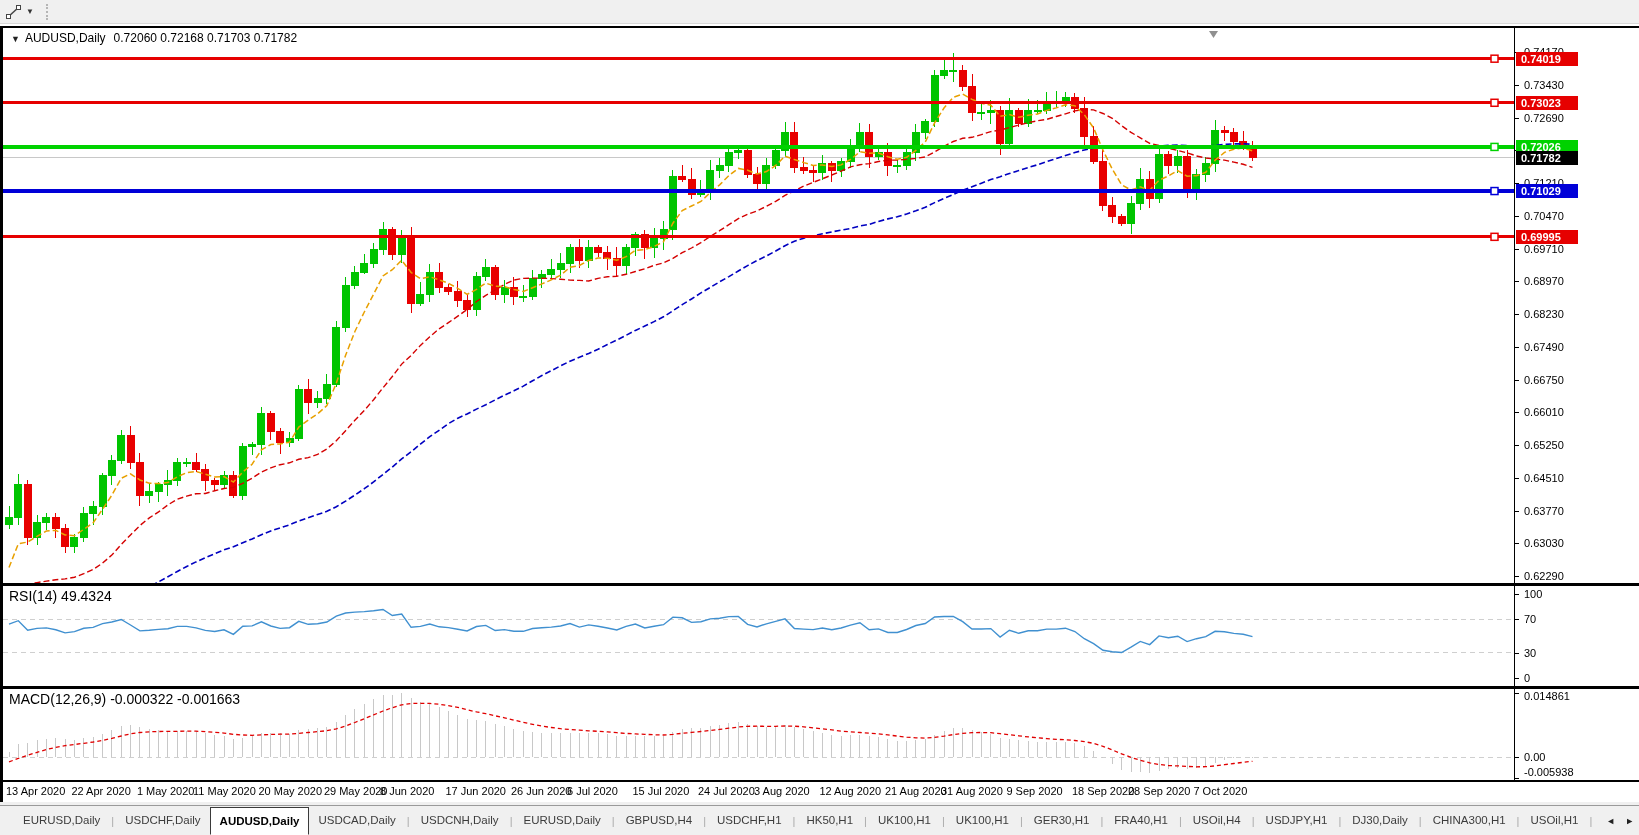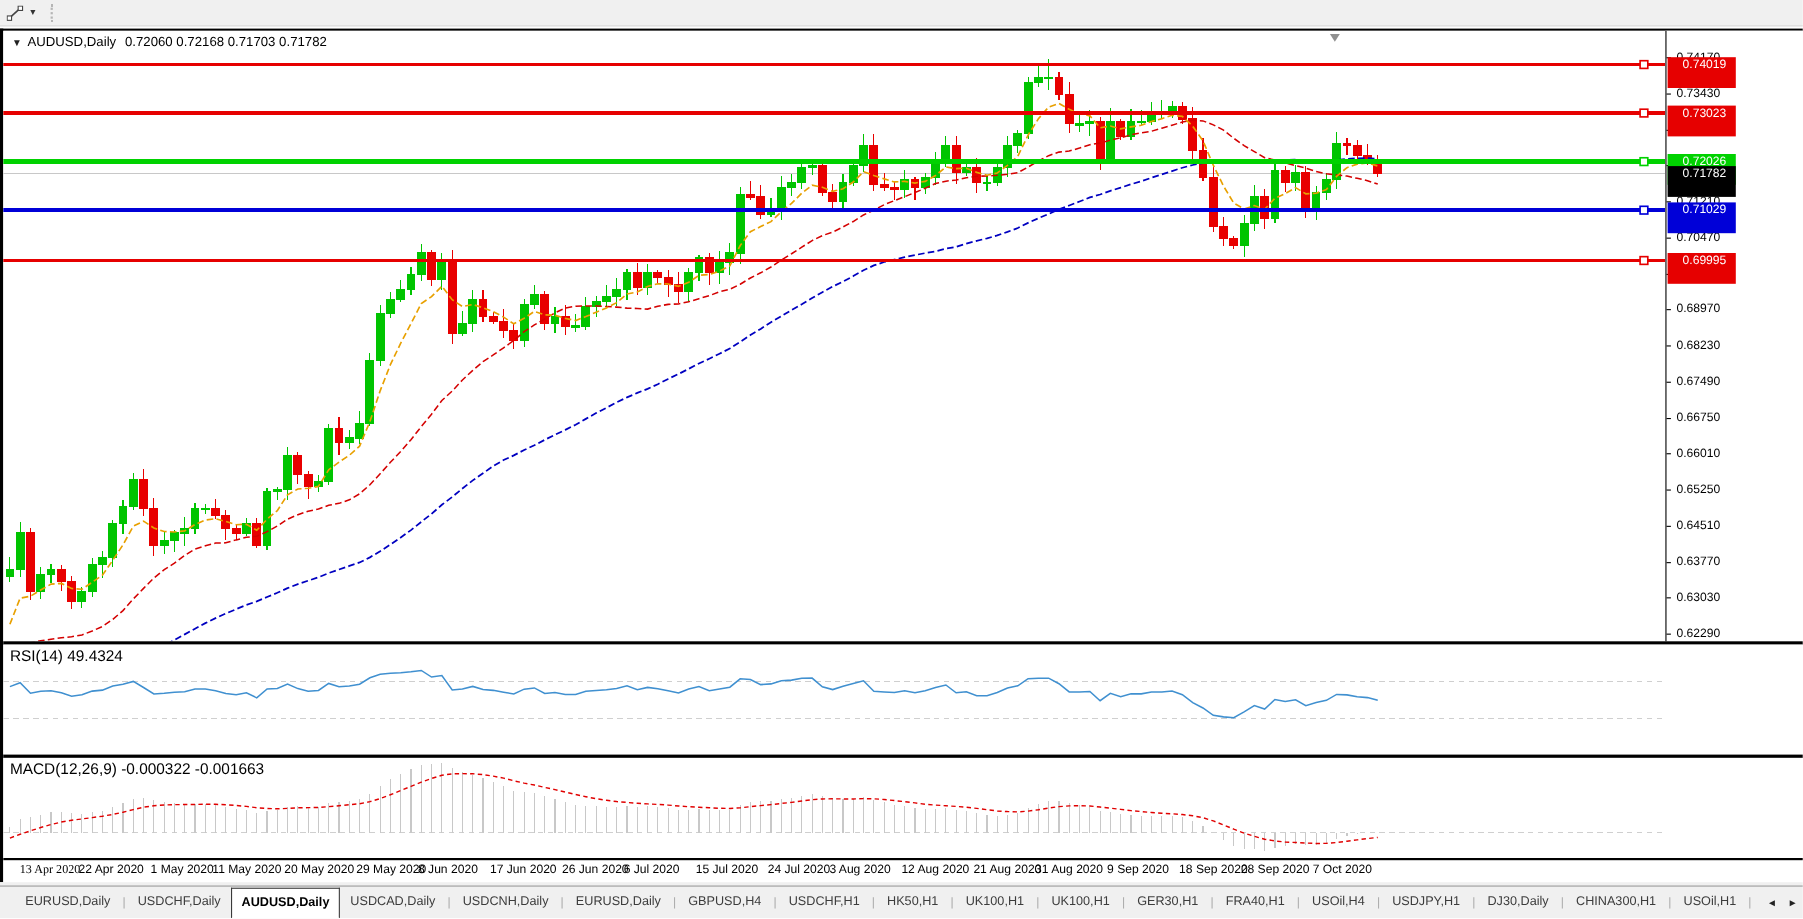--- a/index.html
+++ b/index.html
@@ -26,22 +26,22 @@
   .s1{top:555px;} .s2{top:658px;}
   .rsi-row{top:558px;height:100px;}
   .macd-row{top:661px;height:91px;}
   .date-row{position:absolute;left:0;top:752px;width:1636px;height:22px;background:#fff;
             border-top:2px solid #000;box-sizing:border-box;}
   .row svg{position:absolute;left:0;top:0;display:block;}
   .axis-col{position:absolute;left:1511px;top:0;bottom:0;width:125px;background:#fff;
             border-left:1px solid #000;box-sizing:border-box;}
   .axis-label{position:absolute;left:9px;height:14px;line-height:14px;font-size:11px;color:#000;white-space:nowrap;text-align:center;}
   .axis-tick{position:absolute;left:0;width:4px;height:1px;background:#000;}
-  .axis-badge{position:absolute;left:1px;width:62px;height:28px;line-height:14px;
-              font-size:11px;font-weight:400;color:#fff;padding-left:5px;box-sizing:border-box;white-space:nowrap;text-align:center;}
+  .axis-badge{position:absolute;left:1px;width:62px;height:14px;line-height:14px;
+              font-size:11px;font-weight:700;color:#fff;padding-left:5px;box-sizing:border-box;white-space:nowrap;}
   .chart-title{position:absolute;left:8px;top:3px;font-size:12px;color:#000;white-space:nowrap;}
   .chart-title .tri{font-size:9px;margin-right:5px;color:#222;}
   .chart-title .ohlc{margin-left:8px;}
   .ind-label{position:absolute;left:6px;top:2px;font-size:14px;color:#000;white-space:nowrap;}
   .date-label{position:absolute;top:3px;font-size:11px;color:#000;white-space:nowrap;}
 
   
   .gapstrip{position:absolute;left:0;top:802px;width:1639px;height:3px;background:#f0f0f0;}
   .tabbar{position:absolute;left:0;top:805px;width:1639px;height:30px;background:#f0f0f0;
           border-top:1px solid #9a9a9a;display:flex;align-items:center;box-sizing:border-box;
@@ -408,20 +408,30 @@
 
     <div class="splitter s1"></div>
 
     <div class="row rsi-row">
       <svg id="rsi-svg" width="1511" height="100">
           <line x1="0" y1="33.2" x2="1511" y2="33.2" stroke="#cfcfcf" stroke-width="1" stroke-dasharray="5,4" shape-rendering="crispEdges"></line>
           <line x1="0" y1="66.8" x2="1511" y2="66.8" stroke="#cfcfcf" stroke-width="1" stroke-dasharray="5,4" shape-rendering="crispEdges"></line>
           <polyline points="6.0,38.2 15.3,34.7 24.7,44.2 34.0,42.4 43.4,41.9 52.8,43.8 62.1,46.9 71.5,45.6 80.8,42.3 90.1,41.4 99.5,37.6 108.8,36.0 118.2,33.5 127.5,39.0 136.9,44.9 146.3,44.3 155.6,43.4 164.9,42.8 174.3,40.4 183.7,40.4 193.0,41.9 202.3,44.4 211.7,45.5 221.0,43.8 230.4,48.4 239.8,40.3 249.1,39.9 258.4,35.8 267.8,40.0 277.1,42.4 286.5,41.7 295.8,35.3 305.2,38.3 314.6,37.7 323.9,36.0 333.3,30.2 342.6,27.0 351.9,26.1 361.3,25.6 370.6,24.7 380.0,23.5 389.3,29.5 398.7,28.1 408.1,41.3 417.4,40.4 426.8,38.0 436.1,40.8 445.4,41.6 454.8,43.3 464.1,44.9 473.5,40.5 482.8,39.4 492.2,44.5 501.5,43.6 510.9,45.3 520.3,45.3 529.6,42.5 538.9,41.8 548.3,41.1 557.6,40.0 567.0,37.5 576.4,41.1 585.7,38.9 595.0,40.2 604.4,42.0 613.8,43.9 623.1,40.4 632.4,38.1 641.8,42.0 651.1,40.3 660.5,38.7 669.9,31.1 679.2,31.8 688.5,36.4 697.9,35.7 707.3,32.9 716.6,32.3 725.9,30.6 735.3,30.4 744.6,38.3 754.0,40.9 763.4,37.8 772.7,35.4 782.0,32.9 791.4,42.5 800.8,43.1 810.1,43.6 819.4,42.0 828.8,43.8 838.1,42.0 847.5,39.1 856.9,36.7 866.2,43.8 875.5,42.9 884.9,46.5 894.3,46.5 903.6,43.5 912.9,39.5 922.3,37.5 931.6,31.0 941.0,30.5 950.3,30.5 959.7,35.6 969.0,43.0 978.4,43.0 987.8,42.6 997.1,51.0 1006.4,44.3 1015.8,47.3 1025.2,44.8 1034.5,44.8 1043.8,43.1 1053.2,43.1 1062.5,42.2 1071.9,45.5 1081.3,52.7 1090.6,57.6 1100.0,64.3 1109.3,65.7 1118.6,66.5 1128.0,61.2 1137.3,55.4 1146.7,58.6 1156.0,49.9 1165.4,51.8 1174.8,50.2 1184.1,55.6 1193.5,52.7 1202.8,50.7 1212.1,45.3 1221.5,45.7 1230.8,47.4 1240.2,48.2 1249.5,50.6" fill="none" stroke="#4090d0" stroke-width="1.4"></polyline>
         </svg>
       <div class="ind-label">RSI(14) 49.4324</div>
+      <div class="axis-col" id="rsi-axis">
+          <div class="axis-tick" style="top: 8px;"></div>
+          <div class="axis-label" style="top: 1px;">100</div>
+          <div class="axis-tick" style="top: 33.2px;"></div>
+          <div class="axis-label" style="top: 26.2px;">70</div>
+          <div class="axis-tick" style="top: 66.8px;"></div>
+          <div class="axis-label" style="top: 59.8px;">30</div>
+          <div class="axis-tick" style="top: 92px;"></div>
+          <div class="axis-label" style="top: 85px;">0</div>
+        </div>
     </div>
 
     <div class="splitter s2"></div>
 
     <div class="row macd-row">
       <svg id="macd-svg" width="1511" height="91">
           <line x1="0" y1="68" x2="1511" y2="68" stroke="#cfcfcf" stroke-width="1" stroke-dasharray="5,4" shape-rendering="crispEdges"></line>
           <g shape-rendering="crispEdges">
             <line x1="6" y1="68" x2="6" y2="62.903195391984056" stroke="#c8c8c8" stroke-width="1"></line>
             <line x1="15.35" y1="68" x2="15.35" y2="55.40599585261051" stroke="#c8c8c8" stroke-width="1"></line>
@@ -554,24 +564,32 @@
             <line x1="1202.8" y1="68" x2="1202.8" y2="77.60879379333186" stroke="#c8c8c8" stroke-width="1"></line>
             <line x1="1212.1499999999999" y1="68" x2="1212.1499999999999" y2="73.81712155245056" stroke="#c8c8c8" stroke-width="1"></line>
             <line x1="1221.5" y1="68" x2="1221.5" y2="70.95165616084883" stroke="#c8c8c8" stroke-width="1"></line>
             <line x1="1230.85" y1="68" x2="1230.85" y2="69.35903619693516" stroke="#c8c8c8" stroke-width="1"></line>
             <line x1="1240.2" y1="68" x2="1240.2" y2="68.40448737965842" stroke="#c8c8c8" stroke-width="1"></line>
             <line x1="1249.55" y1="68" x2="1249.55" y2="68.60560739598404" stroke="#c8c8c8" stroke-width="1"></line>
           </g>
           <polyline points="6.0,72.9 15.3,69.4 24.7,66.3 34.0,63.3 43.4,60.6 52.8,58.3 62.1,56.7 71.5,55.5 80.8,54.3 90.1,53.0 99.5,51.4 108.8,49.4 118.2,47.0 127.5,44.8 136.9,43.5 146.3,42.8 155.6,42.5 164.9,42.4 174.3,42.3 183.7,42.1 193.0,42.2 202.3,42.6 211.7,43.3 221.0,44.1 230.4,45.3 239.8,46.0 249.1,46.3 258.4,45.9 267.8,45.4 277.1,45.2 286.5,45.1 295.8,44.3 305.2,43.5 314.6,42.6 323.9,41.7 333.3,39.8 342.6,37.0 351.9,33.5 361.3,29.7 370.6,25.9 380.0,22.0 389.3,18.7 398.7,15.8 408.1,14.5 417.4,14.3 426.8,14.4 436.1,15.2 445.4,16.6 454.8,18.4 464.1,20.8 473.5,22.9 482.8,24.7 492.2,26.8 501.5,28.8 510.9,31.1 520.3,33.3 529.6,35.3 538.9,37.1 548.3,38.5 557.6,39.7 567.0,40.5 576.4,41.2 585.7,41.8 595.0,42.3 604.4,42.9 613.8,43.7 623.1,44.4 632.4,44.9 641.8,45.3 651.1,45.8 660.5,46.0 669.9,45.4 679.2,44.3 688.5,43.4 697.9,42.5 707.3,41.4 716.6,40.4 725.9,39.2 735.3,38.0 744.6,37.3 754.0,37.2 763.4,37.3 772.7,37.3 782.0,37.0 791.4,37.2 800.8,37.8 810.1,38.8 819.4,39.8 828.8,40.9 838.1,42.1 847.5,42.9 856.9,43.5 866.2,44.1 875.5,44.9 884.9,45.9 894.3,47.1 903.6,48.2 912.9,48.8 922.3,49.1 931.6,48.4 941.0,47.1 950.3,45.6 959.7,44.3 969.0,43.6 978.4,43.5 987.8,43.7 997.1,44.7 1006.4,45.7 1015.8,46.8 1025.2,47.9 1034.5,48.8 1043.8,49.6 1053.2,50.3 1062.5,50.8 1071.9,51.5 1081.3,52.6 1090.6,54.4 1100.0,57.3 1109.3,60.9 1118.6,64.8 1128.0,68.4 1137.3,71.3 1146.7,73.9 1156.0,75.5 1165.4,76.5 1174.8,76.9 1184.1,77.4 1193.5,77.8 1202.8,77.7 1212.1,76.9 1221.5,75.7 1230.8,74.5 1240.2,73.3 1249.5,72.3" fill="none" stroke="#e00000" stroke-width="1.3" stroke-dasharray="4,3"></polyline>
         </svg>
       <div class="ind-label">MACD(12,26,9) -0.000322 -0.001663</div>
+      <div class="axis-col" id="macd-axis">
+          <div class="axis-tick" style="top: 4.0977px;"></div>
+          <div class="axis-label" style="top: 0px;">0.014861</div>
+          <div class="axis-tick" style="top: 68px;"></div>
+          <div class="axis-label" style="top: 61px;">0.00</div>
+          <div class="axis-tick" style="top: 89px;"></div>
+          <div class="axis-label" style="top: 76px;">-0.005938</div>
+        </div>
     </div>
 
     <div class="date-row" id="date-row">
-        <div class="date-label" style="left: 15px; font-family: Liberation Serif, serif;">13 Apr 2020</div>
+        <div class="date-label" style="left: 3px;">13 Apr 2020</div>
         <div class="date-label" style="left: 68.45px;">22 Apr 2020</div>
         <div class="date-label" style="left: 133.9px;">1 May 2020</div>
         <div class="date-label" style="left: 190px;">11 May 2020</div>
         <div class="date-label" style="left: 255.45px;">20 May 2020</div>
         <div class="date-label" style="left: 320.9px; text-align: center;">29 May 2020</div>
         <div class="date-label" style="left: 377px;">8 Jun 2020</div>
         <div class="date-label" style="left: 442.45px;">17 Jun 2020</div>
         <div class="date-label" style="left: 507.9px;">26 Jun 2020</div>
         <div class="date-label" style="left: 564px;">6 Jul 2020</div>
         <div class="date-label" style="left: 629.45px;">15 Jul 2020</div>

